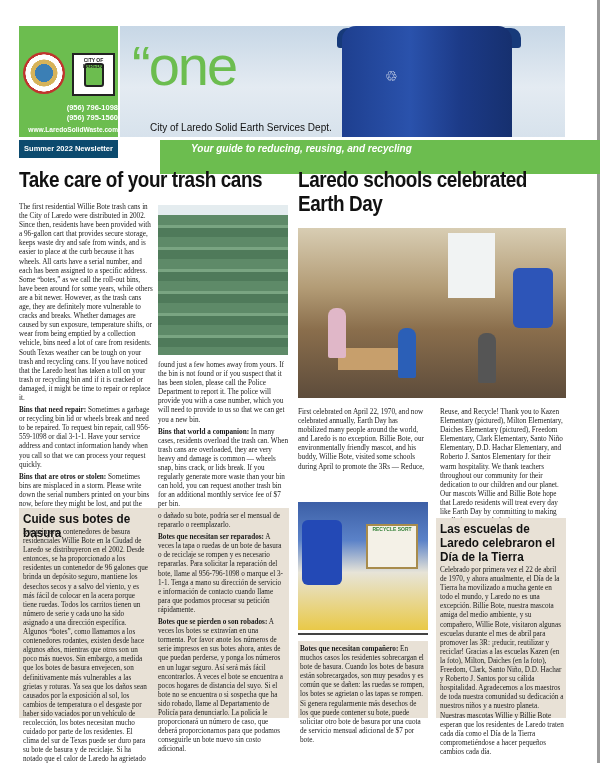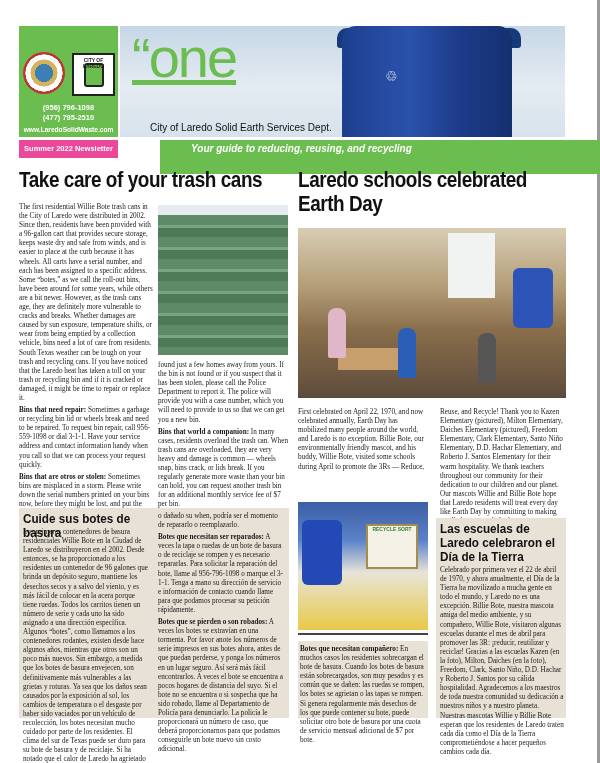--- a/index.html
+++ b/index.html
@@ -7,32 +7,32 @@
   body { position: relative; font-family: "Liberation Serif", serif; color: #1a1a1a; }
 
   .page-edge { position: absolute; right: 0; top: 0; width: 3px; height: 763px; background: #9a9a9a; }
   .logo-box { position: absolute; left: 19px; top: 26px; width: 99px; height: 111px; background: #6cbd4f; }
   .seal { position: absolute; left: 23px; top: 52px; width: 42px; height: 42px; border-radius: 50%;
           background: radial-gradient(circle, #3b7fb5 0 30%, #d6b35a 31% 45%, #ffffff 46% 62%, #c0342e 63% 80%, #2d5fa5 81%); }
   .city-logo { position: absolute; left: 72px; top: 53px; width: 43px; height: 43px; background: #ffffff; border: 2px solid #222;
                display: flex; align-items: center; justify-content: center; }
   .city-logo .can { width: 20px; height: 24px; background: #6cbd4f; border: 2px solid #222; border-radius: 3px; }
   .city-logo .lbl { position: absolute; top: 2px; left: 0; right: 0; font: bold 5px "Liberation Sans", sans-serif; text-align: center; }
-  .phone { position: absolute; left: 19px; width: 99px; text-align: center; color: #fff; font: bold 7.5px "Liberation Sans", sans-serif; }
-  .newsletter-tag { position: absolute; left: 19px; top: 140px; width: 99px; height: 18px; background: #ec4899; color: #fff;
+  .phone { position: absolute; left: 19px; width: 99px; text-align: right; color: #fff; font: bold 7.5px "Liberation Sans", sans-serif; }
+  .newsletter-tag { position: absolute; left: 19px; top: 140px; width: 99px; height: 18px; background: #0c4a6e; color: #fff;
                     font: bold 7.5px "Liberation Sans", sans-serif; text-align: center; line-height: 18px; }
 
   .hero { position: absolute; left: 120px; top: 26px; width: 445px; height: 111px;
           background: linear-gradient(180deg, #c7d7e6 0%, #e4ebf2 55%, #d7e2ec 100%); overflow: hidden; }
   .bin { position: absolute; left: 222px; top: 0; width: 170px; height: 111px;
          background: linear-gradient(90deg, #1e3f8f 0%, #2a52ac 40%, #1c3a87 70%, #16306f 100%);
          border-radius: 14px 14px 0 0; }
   .bin-lid { position: absolute; left: 217px; top: 2px; width: 184px; height: 20px; background: #173a7a; border-radius: 10px 10px 3px 3px; }
   .recycle-sym { position: absolute; left: 265px; top: 42px; color: #ffffff; font-size: 14px; }
-  .hero-title { position: absolute; left: 12px; top: 10px; color: #6cbd4f; font: 56px/43px "Liberation Sans", sans-serif; letter-spacing: -2px; text-decoration: underline; }
+  .hero-title { position: absolute; left: 12px; top: 18px; color: #6cbd4f; font: 56px/43px "Liberation Sans", sans-serif; letter-spacing: -2px; }
   .hero-dept { position: absolute; left: 30px; top: 96px; font: 10px "Liberation Sans", sans-serif; color: #111; }
   .tagline-bar { position: absolute; left: 120px; top: 140px; width: 445px; height: 34px; background: #6cbd4f; color: #fff;
                  font: italic bold 10px/18px "Liberation Sans", sans-serif; padding-left: 31px; margin-left: 40px; }
 
   
   .h-big { position: absolute; font: bold 22px/24px "Liberation Sans", sans-serif; color: #111; letter-spacing: -0.5px; transform: scaleX(0.86); transform-origin: left; }
   .body-text { position: absolute; font: 7.2px/9.1px "Liberation Serif", serif; color: #1a1a1a; }
   .body-text p { margin-bottom: 3px; font-family: Liberation Serif, serif; }
   .body-text b { font-weight: bold; }
 
@@ -64,21 +64,21 @@
 <div class="page-edge"></div>
 
 <div>
   <div class="logo-box"></div>
   <div class="seal"></div>
   <div class="city-logo">
     <div class="lbl">CITY OF LAREDO</div>
     <div class="can"></div>
   </div>
   <div class="phone" style="top:103px">(956) 796-1098</div>
-  <div class="phone" style="top:113px">(477) 795-2510</div>
+  <div class="phone" style="top:113px">(956) 795-1560</div>
   <div class="phone" style="top:126px;font-size:6.6px">www.LaredoSolidWaste.com</div>
   <div class="newsletter-tag">Summer 2022 Newsletter</div>
 
   <div class="hero">
     <div class="bin-lid"></div>
     <div class="bin"></div>
     <div class="recycle-sym">♲</div>
     <div class="hero-title">
       <div>“one</div>
     </div>
@@ -124,21 +124,21 @@
   <div class="board"></div>
   <div class="board-title">RECYCLE SORT</div>
 </div>
 
 <div class="rule" style="left:298px;top:633px;width:130px"></div>
 
 <div class="tan-box" style="left:19px;top:508px;width:270px;height:210px"></div>
 <div class="h-box" style="left:23px;top:512px;width:140px">Cuide sus botes de basura</div>
 <div class="body-text" style="left:23px;top:528px;width:126px">Los primeros contenedores de basura residenciales Willie Bote en la Ciudad de Laredo se distribuyeron en el 2002. Desde entonces, se ha proporcionado a los residentes un contenedor de 96 galones que brinda un depósito seguro, mantiene los desechos secos y a salvo del viento, y es más fácil de colocar en la acera porque tiene ruedas. Todos los carritos tienen un número de serie y cada uno ha sido asignado a una dirección específica. Algunos “botes”, como llamamos a los contenedores rodantes, existen desde hace algunos años, mientras que otros son un poco más nuevos. Sin embargo, a medida que los botes de basura envejecen, son definitivamente más vulnerables a las grietas y roturas. Ya sea que los daños sean causados por la exposición al sol, los cambios de temperatura o el desgaste por haber sido vaciados por un vehículo de recolección, los botes necesitan mucho cuidado por parte de los residentes. El clima del sur de Texas puede ser duro para su bote de basura y de reciclaje. Si ha notado que el calor de Laredo ha agrietado</div>
 <div class="body-text" style="left:158px;top:512px;width:128px">
-  <p>o dañado su when, podría ser el momento de repararlo o reemplazarlo.</p>
+  <p>o dañado su bote, podría ser el mensual de repararlo o reemplazarlo.</p>
   <p><b>Botes que necesitan ser reparados:</b><span> A veces la tapa o ruedas de un bote de basura o de reciclaje se rompen y es necesario repararlas. Para solicitar la reparación del bote, llame al 956-796-1098 o marque el 3-1-1. Tenga a mano su dirección de servicio e información de contacto cuando llame para que podamos procesar su petición rápidamente.</span></p>
   <p><b>Botes que se pierden o son robados:</b><span> A veces los botes se extravían en una tormenta. Por favor anote los números de serie impresos en sus botes ahora, antes de que puedan perderse, y ponga los números en un lugar seguro. Así será más fácil encontrarlos. A veces el bote se encuentra a pocos hogares de distancia del suyo. Si el bote no se encuentra o si sospecha que ha sido robado, llame al Departamento de Policía para denunciarlo. La policía le proporcionará un número de caso, que deberá proporcionarnos para que podamos conseguirle un bote nuevo sin costo adicional.</span></p>
 </div>
 
 <div class="tan-box" style="left:298px;top:641px;width:130px;height:77px"></div>
 <div class="body-text" style="left:300px;top:645px;width:126px">
   <b>Botes que necesitan compañero:</b><span> En muchos casos los residentes sobrecargan el bote de basura. Cuando los botes de basura están sobrecargados, son muy pesados y es común que se dañen: las ruedas se rompen, los botes se agrietan o las tapas se rompen. Si genera regularmente más desechos de los que puede contener su bote, puede solicitar otro bote de basura por una cuota de servicio mensual adicional de $7 por bote.</span>
 </div>
 
 <div class="tan-box" style="left:436px;top:518px;width:130px;height:200px"></div>

